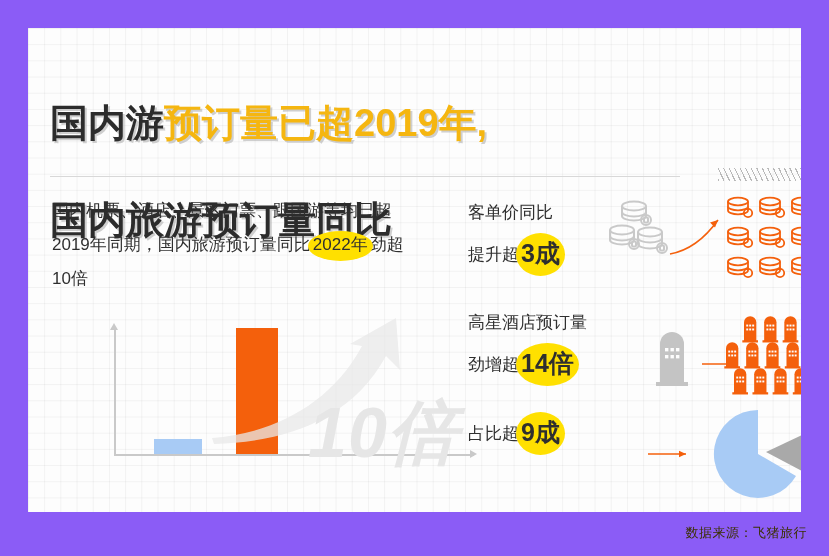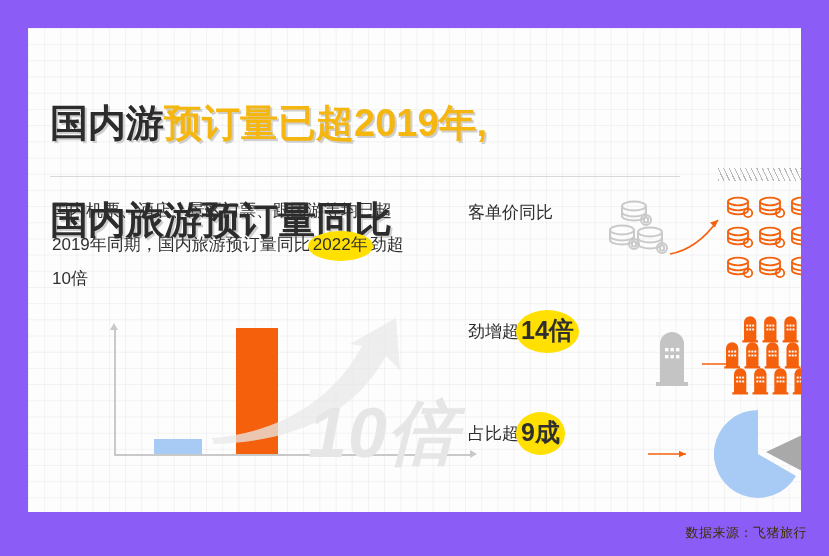--- a/index.html
+++ b/index.html
@@ -111,20 +111,23 @@
     </div>
 
     <svg id="swoosh" viewBox="0 0 200 130">
       <path d="M2 124 C 60 120, 120 92, 152 32 L 140 30 L 186 4 L 190 56 L 176 42 C 140 108, 72 128, 4 130 Z" fill="#e9e9e9"></path>
     </svg>
     <div id="wm">10倍</div>
 
     <div class="stat" id="stat1">
       <div class="txt">
         <div>客单价同比</div>
+        <div>
+          <span>提升超</span><span class="mark big">3成</span>
+        </div>
       </div>
       <div class="art">
         <svg width="210" height="92" viewBox="0 0 210 92">
 
           <g stroke="#c9c9c9" stroke-width="2" fill="none">
             <g transform="translate(14,6)">
               <ellipse cx="12" cy="4" rx="12" ry="4.5"></ellipse>
                 <path d="M0 4 v10 a12 4.5 0 0 0 24 0 V4"></path>
               <path d="M0 10 a12 4.5 0 0 0 24 0"></path>
                 <circle cx="24" cy="18" r="5"></circle>
@@ -206,20 +209,21 @@
                 <path d="M0 8.5 a10 3.8 0 0 0 20 0"></path>
                 <circle cx="20" cy="15" r="4.2"></circle>
               </g>
           </g>
         </svg>
       </div>
     </div>
 
     <div class="stat" id="stat2">
       <div class="txt">
+        <div>高星酒店预订量</div>
         <div>
           <span>劲增超</span><span class="mark big">14倍</span>
         </div>
       </div>
       <div class="art">
         <svg width="220" height="92" viewBox="0 0 220 92">
           <g fill="#c4c4c4">
             <path d="M52 78 V38 a12 12 0 0 1 24 0 V78 Z"></path>
             <rect x="48" y="76" width="32" height="4"></rect>
             <g fill="#fdfdfd">

